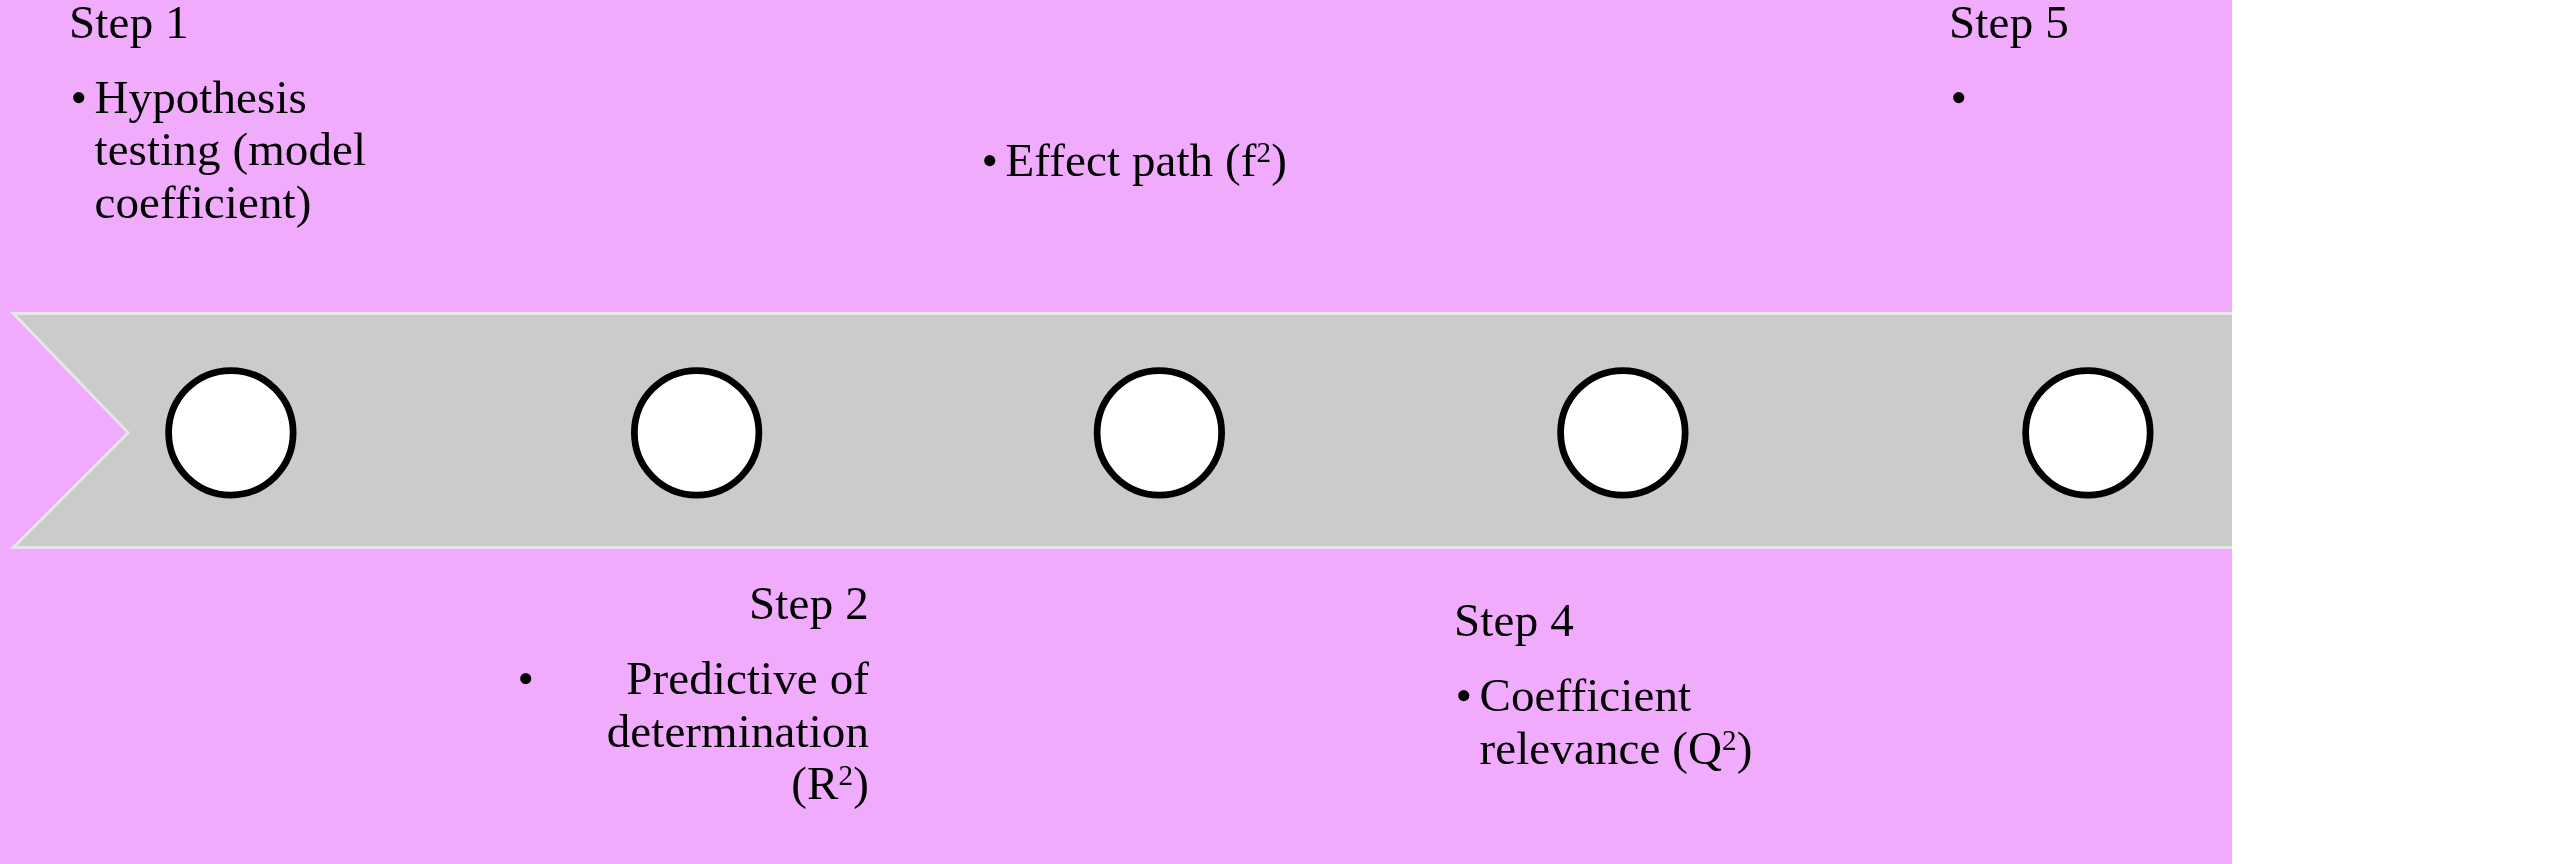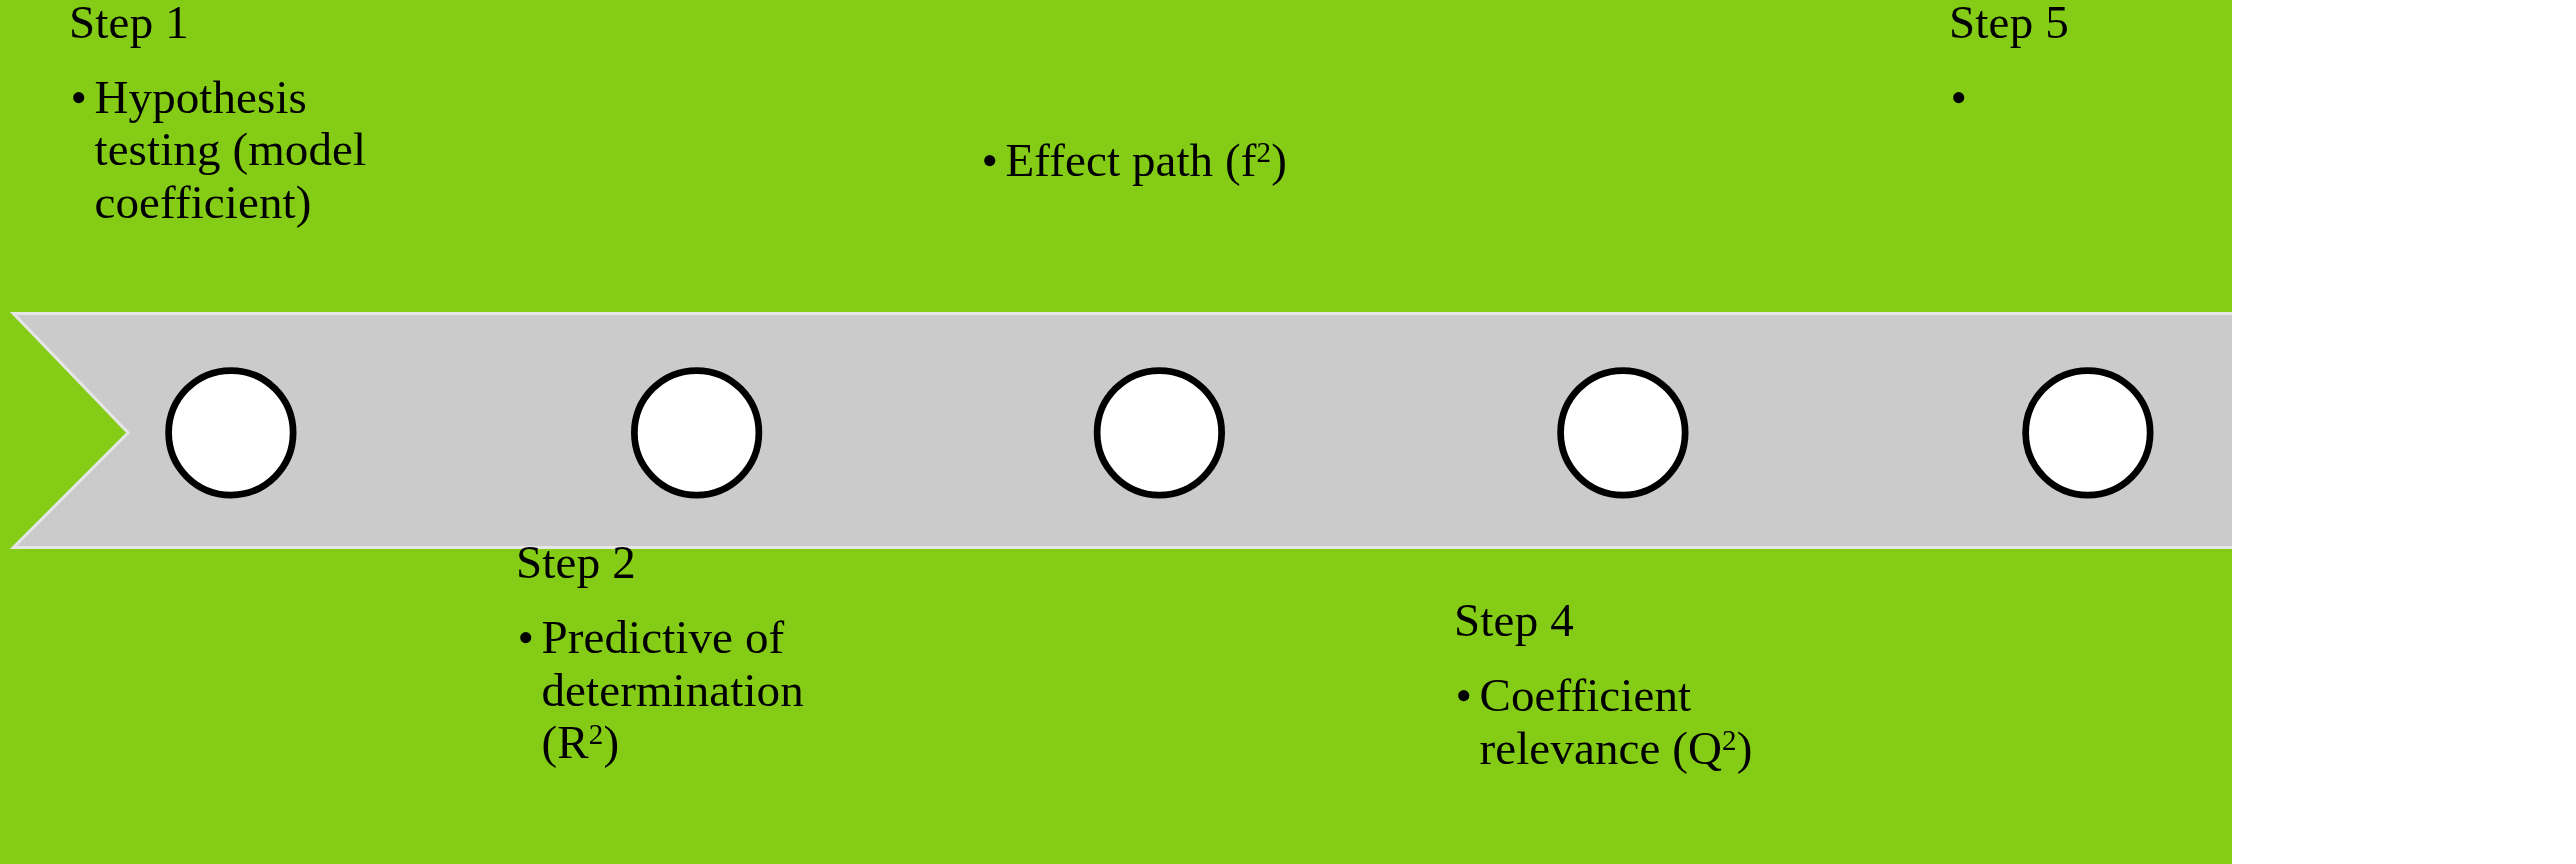--- a/index.html
+++ b/index.html
@@ -9,21 +9,21 @@
     background: #ffffff;
   }
   body {
     font-family: "Liberation Serif", "DejaVu Serif", serif;
     color: #000000;
   }
   #stage {
     position: relative;
     width: 2232px;
     height: 864px;
-    background: #84cc16;
+    background: #f0abfc;
     overflow: hidden;
   }
   
   #arrow-svg {
     position: absolute;
     left: 0;
     top: 0;
     width: 2576px;
     height: 864px;
     display: block;
@@ -53,21 +53,21 @@
     font-size: 47px;
     line-height: 1.12;
   }
   .step-bullet sup {
     font-size: 0.62em;
     line-height: 0;
     vertical-align: 0.48em;
   }
   
   #step-1 { left: 69px;   top: -4.5px;  width: 323px; }
-  #step-2 { left: 516px;  top: 536px; width: 353px; }
+  #step-2 { left: 516px;  top: 577px; width: 353px; text-align: right; }
   #step-3 { left: 980px; top: 134px; width: 420px; }
   #step-4 { left: 1454px; top: 570px; width: 360px; margin-top: 24px; }
   #step-5 { left: 1949px; top: -4.5px;  width: 360px; }
 
   #step-3 .step-title { margin-bottom: 25.5px; }
   #step-5 .step-title { margin-bottom: 22.5px; }
 </style>
 </head>
 <body>
 

